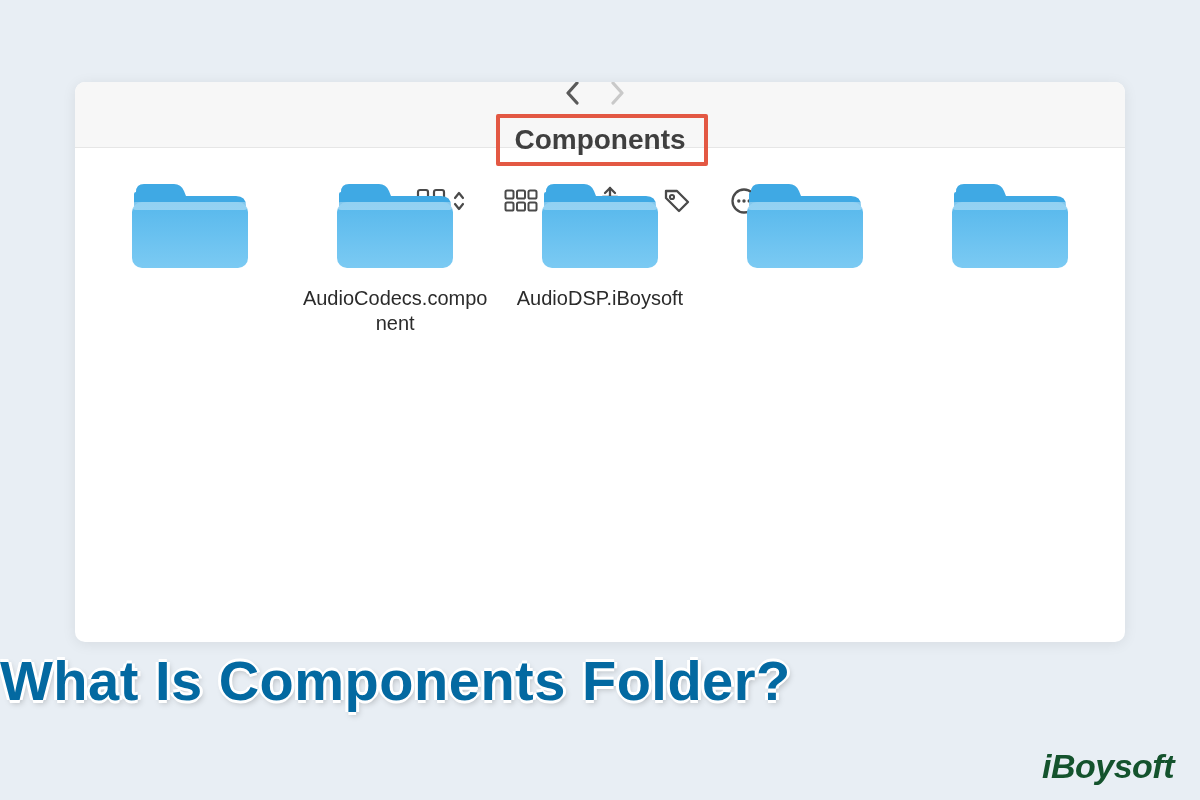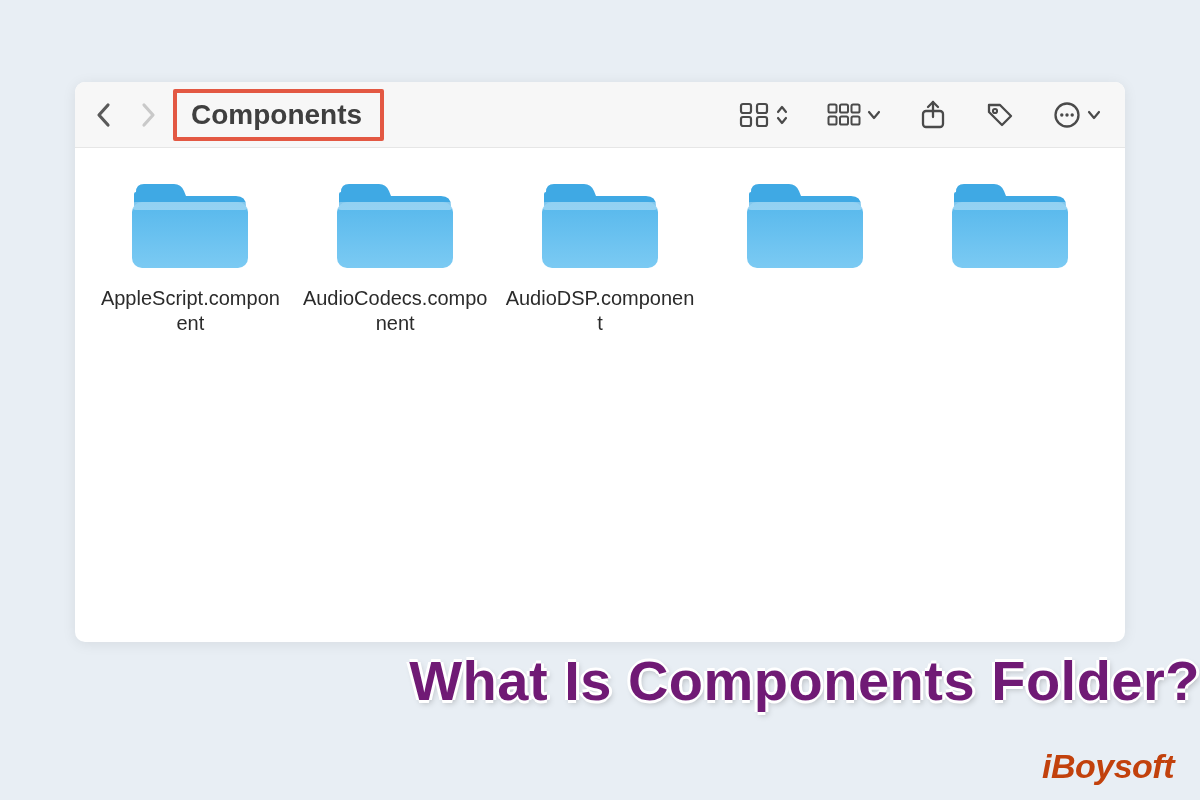--- a/index.html
+++ b/index.html
@@ -24,20 +24,22 @@
     flex-direction: column;
   }
   .toolbar {
     height: 66px;
     width: 100%;
     background: #f7f7f7;
     border-bottom: 1px solid #e6e6e6;
     display: flex;
     align-items: center;
     padding: 0 18px;
+    gap: 10px;
+    flex-direction: column;
   }
   .nav-buttons { display: flex; align-items: center; gap: 22px; margin-right: 10px; }
   .nav-arrow { width: 22px; height: 22px; display:flex; align-items:center; justify-content:center; }
   .title-box {
     border: 4px solid #e35843;
     padding: 6px 18px 6px 14px;
     font-size: 28px;
     font-weight: 600;
     color: #3f3f3f;
     border-radius: 2px;
@@ -72,35 +74,35 @@
     text-align: center;
     line-height: 1.25;
     max-width: 190px;
     overflow-wrap: break-word;
     word-break: break-word;
   }
   .headline {
     position: absolute;
     left: 0; right: 0;
     top: 648px;
-    text-align: right;
+    text-align: left;
     font-size: 56px;
     font-weight: 800;
-    color: #701a75;
+    color: #0369a1;
     text-shadow: 0 3px 0 #fff, 3px 0 0 #fff, -3px 0 0 #fff, 0 -3px 0 #fff, 2px 3px 6px rgba(0,0,0,0.25);
     letter-spacing: 0.5px;
   }
   .brand {
     position: absolute;
     right: 26px;
     bottom: 14px;
     font-size: 34px;
     font-weight: 800;
     font-style: italic;
-    color: #c2410c;
+    color: #14532d;
     letter-spacing: -0.5px;
   }
 </style>
 </head>
 <body>
 
 <div class="window">
   <div class="toolbar">
     <div class="nav-buttons">
       <div class="nav-arrow">
@@ -182,21 +184,20 @@
     <defs>
       <linearGradient id="fg" x1="0" y1="0" x2="0" y2="1">
         <stop offset="0%" stop-color="#57b8ec"></stop>
         <stop offset="100%" stop-color="#7bcaf3"></stop>
       </linearGradient>
     </defs>
     <path d="M10 16 Q10 8 18 8 L48 8 Q55 8 58 15 L60 20 L110 20 Q120 20 120 30 L120 30 L8 30 L8 18 Q8 16 10 16 Z" fill="#3fa9e4"></path>
     <rect x="6" y="26" width="116" height="66" rx="10" fill="url(#fg)"></rect>
     <rect x="6" y="26" width="116" height="8" rx="4" fill="rgba(255,255,255,0.35)"></rect>
   </svg>
-          <div class="item-label">AppleScript.component</div>
         </div>
         <div class="item">
           <svg class="folder-icon" viewBox="0 0 128 100">
     <defs>
       <linearGradient id="fg" x1="0" y1="0" x2="0" y2="1">
         <stop offset="0%" stop-color="#57b8ec"></stop>
         <stop offset="100%" stop-color="#7bcaf3"></stop>
       </linearGradient>
     </defs>
     <path d="M10 16 Q10 8 18 8 L48 8 Q55 8 58 15 L60 20 L110 20 Q120 20 120 30 L120 30 L8 30 L8 18 Q8 16 10 16 Z" fill="#3fa9e4"></path>
@@ -210,21 +211,21 @@
     <defs>
       <linearGradient id="fg" x1="0" y1="0" x2="0" y2="1">
         <stop offset="0%" stop-color="#57b8ec"></stop>
         <stop offset="100%" stop-color="#7bcaf3"></stop>
       </linearGradient>
     </defs>
     <path d="M10 16 Q10 8 18 8 L48 8 Q55 8 58 15 L60 20 L110 20 Q120 20 120 30 L120 30 L8 30 L8 18 Q8 16 10 16 Z" fill="#3fa9e4"></path>
     <rect x="6" y="26" width="116" height="66" rx="10" fill="url(#fg)"></rect>
     <rect x="6" y="26" width="116" height="8" rx="4" fill="rgba(255,255,255,0.35)"></rect>
   </svg>
-          <div class="item-label">AudioDSP.component</div>
+          <div class="item-label">AudioDSP.iBoysoft</div>
         </div>
         <div class="item">
           <svg class="folder-icon" viewBox="0 0 128 100">
     <defs>
       <linearGradient id="fg" x1="0" y1="0" x2="0" y2="1">
         <stop offset="0%" stop-color="#57b8ec"></stop>
         <stop offset="100%" stop-color="#7bcaf3"></stop>
       </linearGradient>
     </defs>
     <path d="M10 16 Q10 8 18 8 L48 8 Q55 8 58 15 L60 20 L110 20 Q120 20 120 30 L120 30 L8 30 L8 18 Q8 16 10 16 Z" fill="#3fa9e4"></path>

